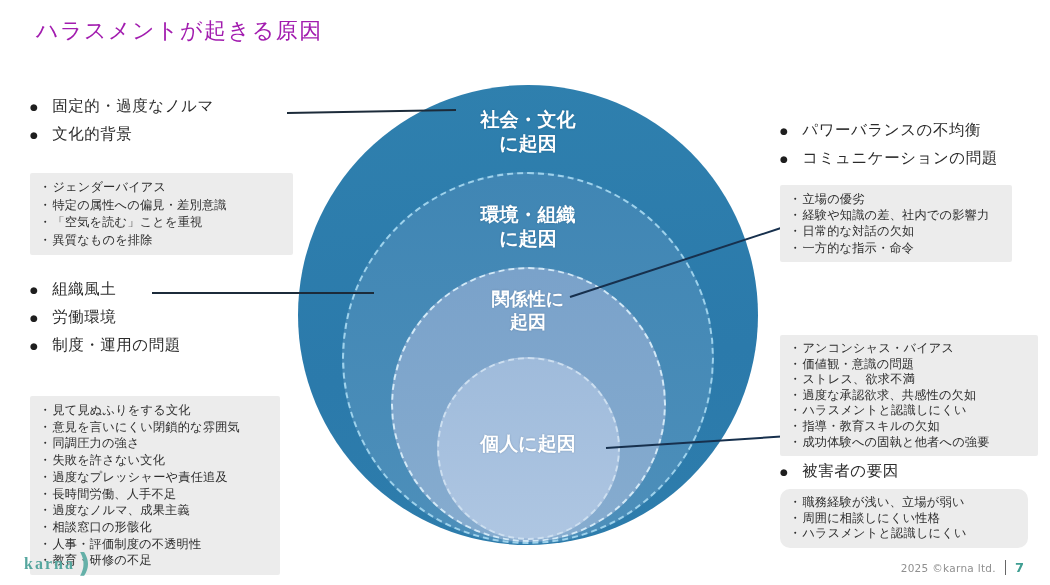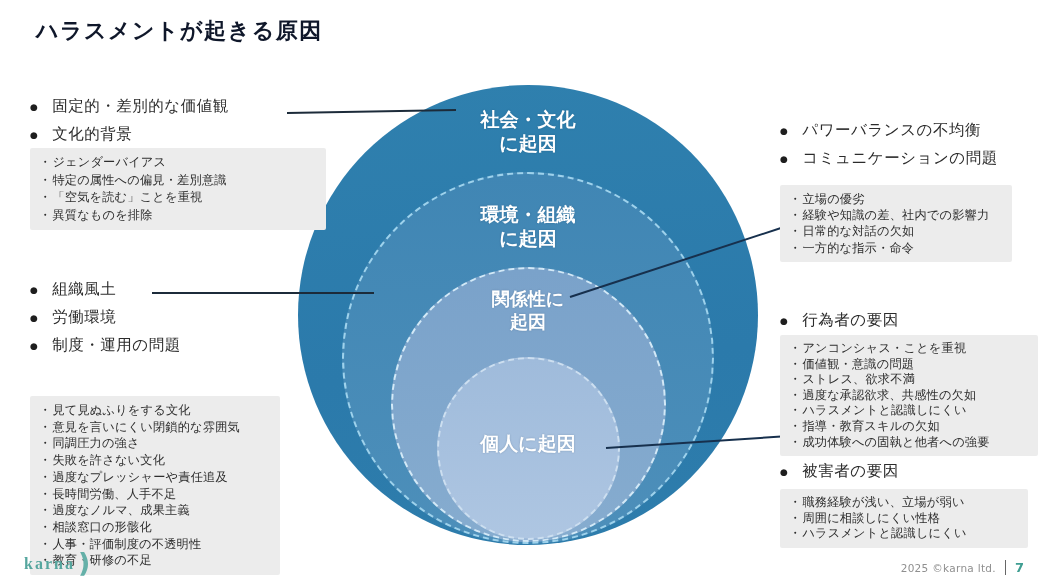--- a/index.html
+++ b/index.html
@@ -6,21 +6,21 @@
   html, body { background: #d8d8d8; }
   .slide {
     position: relative;
     width: 1050px; height: 585px;
     background: #ffffff;
     overflow: hidden;
     font-family: "DejaVu Sans", "Liberation Sans", sans-serif;
   }
   .slide-title {
     position: absolute; left: 36px; top: 16px;
-    font-size: 22px; font-weight: bold; color: #0f172a;
+    font-size: 22px; font-weight: normal; color: #a21caf;
     letter-spacing: 1.5px;
   }
   
   .ring { position: absolute; border-radius: 50%; }
   .ring-outer {
     left: 298px; top: 85px; width: 460px; height: 460px;
     background: linear-gradient(175deg, #2f80ae 0%, #2b7aab 60%, #2e7dac 100%);
   }
   .ring-2 {
     left: 342px; top: 172px; width: 372px; height: 372px;
@@ -58,29 +58,29 @@
     content: "●"; font-size: 9px; color: #1e1e1e; margin-right: 14px; flex: 0 0 auto;
   }
   .detail-box {
     position: absolute; background: #ececec; border-radius: 2px;
     padding: 6px 9px; list-style: none;
   }
   .detail-box li {
     font-size: 12.2px; color: #2e2e2e; white-space: nowrap; letter-spacing: .2px;
   }
   .detail-box li::before { content: "・"; margin-right: 1px; color: #2e2e2e; }
-  .lbox1 { left: 30px; top: 148px; width: 296px; font-family: Liberation Serif, serif; }
+  .lbox1 { left: 30px; top: 173px; width: 263px; font-family: Liberation Serif, serif; }
   .lbox1 li { line-height: 17.6px; }
   .lbox2 { left: 30px; top: 362px; width: 250px; margin-top: 34px; }
   .lbox2 li { line-height: 16.7px; }
   .rbox1 { left: 780px; top: 185px; width: 232px; }
   .rbox1 li { line-height: 16.2px; }
   .rbox2 { left: 780px; top: 335px; width: 258px; }
   .rbox2 li { line-height: 15.6px; }
-  .rbox3 { left: 780px; top: 489px; width: 248px; }
+  .rbox3 { left: 780px; top: 489px; width: 248px; border-radius: 10px; }
   .rbox3 li { line-height: 15.6px; }
   .llist1 { left: 30px; top: 96px; }
   .llist2 { left: 30px; top: 279px; }
   .rlist1 { left: 780px; top: 120px; text-align: right; }
   .rhead2 { left: 780px; top: 310px; }
   .rhead3 { left: 780px; top: 461px; }
   .single-head { position: absolute; list-style: none; }
   .single-head li {
     font-size: 15.5px; color: #2b2b2b; display: flex; align-items: center; letter-spacing: .5px;
   }
@@ -122,21 +122,21 @@
   <div class="ring-label rl-4">個人に起因</div>
 
   <svg class="connectors" viewBox="0 0 1050 585">
     <line x1="287" y1="113" x2="456" y2="110" stroke="#1c2b3a" stroke-width="2"></line>
     <line x1="152" y1="293" x2="374" y2="293" stroke="#1c2b3a" stroke-width="2"></line>
     <line x1="570" y1="297" x2="787" y2="226" stroke="#17304d" stroke-width="2"></line>
     <line x1="606" y1="448" x2="789" y2="436" stroke="#17304d" stroke-width="2"></line>
   </svg>
 
   <ul class="bullets llist1">
-    <li>固定的・差別的な価値観</li>
+    <li>固定的・過度なノルマ</li>
     <li>文化的背景</li>
   </ul>
   <ul class="detail-box lbox1">
     <li>ジェンダーバイアス</li>
     <li>特定の属性への偏見・差別意識</li>
     <li>「空気を読む」ことを重視</li>
     <li>異質なものを排除</li>
   </ul>
 
   <ul class="bullets llist2">
@@ -161,25 +161,22 @@
     <li>パワーバランスの不均衡</li>
     <li>コミュニケーションの問題</li>
   </ul>
   <ul class="detail-box rbox1">
     <li>立場の優劣</li>
     <li>経験や知識の差、社内での影響力</li>
     <li>日常的な対話の欠如</li>
     <li>一方的な指示・命令</li>
   </ul>
 
-  <ul class="single-head rhead2">
-    <li>行為者の要因</li>
-  </ul>
   <ul class="detail-box rbox2">
-    <li>アンコンシャス・ことを重視</li>
+    <li>アンコンシャス・バイアス</li>
     <li>価値観・意識の問題</li>
     <li>ストレス、欲求不満</li>
     <li>過度な承認欲求、共感性の欠如</li>
     <li>ハラスメントと認識しにくい</li>
     <li>指導・教育スキルの欠如</li>
     <li>成功体験への固執と他者への強要</li>
   </ul>
 
   <ul class="single-head rhead3">
     <li>被害者の要因</li>

